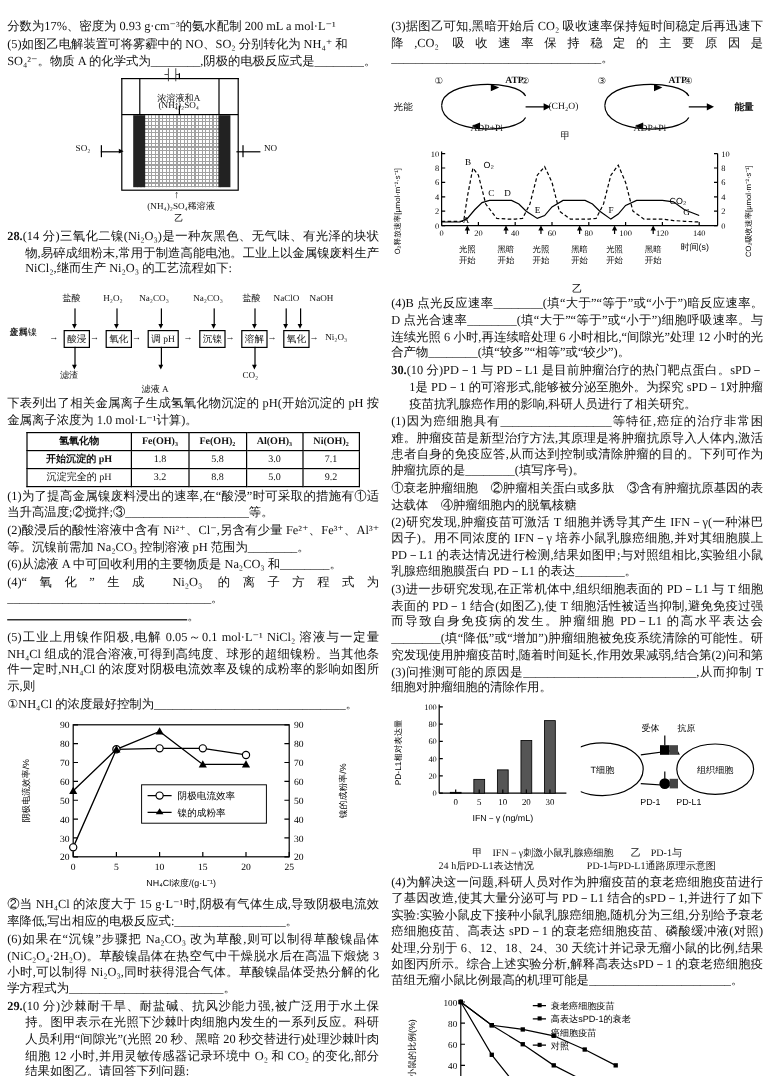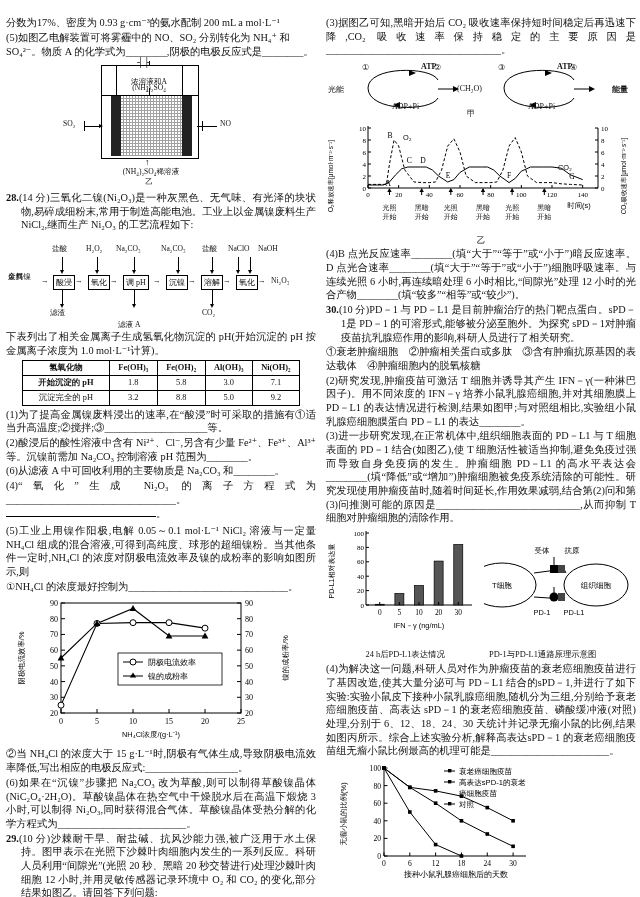--- a/index.html
+++ b/index.html
@@ -422,20 +422,21 @@
             <text x="218.33333333333334" y="84" class="tkc" text-anchor="middle" style="font-size:7px">黑暗</text>
             <text x="218.33333333333334" y="93" class="tkc" text-anchor="middle" style="font-size:7px">开始</text>
           </g>
       </svg>
       <div class="figcap">乙</div>
     </div>
 
     <p>(4)B 点光反应速率________(填“大于”“等于”或“小于”)暗反应速率。D 点光合速率________(填“大于”“等于”或“小于”)细胞呼吸速率。与连续光照 6 小时,再连续暗处理 6 小时相比,“间隙光”处理 12 小时的光合产物________(填“较多”“相等”或“较少”)。</p>
 
     <p class="hang"><span class="qnum">30.</span><span>(10 分)PD－1 与 PD－L1 是目前肿瘤治疗的热门靶点蛋白。sPD－1是 PD－1 的可溶形式,能够被分泌至胞外。为探究 sPD－1对肿瘤疫苗抗乳腺癌作用的影响,科研人员进行了相关研究。</span></p>
+    <p>(1)因为癌细胞具有__________________等特征,癌症的治疗非常困难。肿瘤疫苗是新型治疗方法,其原理是将肿瘤抗原导入人体内,激活患者自身的免疫应答,从而达到控制或清除肿瘤的目的。下列可作为肿瘤抗原的是________(填写序号)。</p>
     <p>①衰老肿瘤细胞　②肿瘤相关蛋白或多肽　③含有肿瘤抗原基因的表达载体　④肿瘤细胞内的脱氧核糖</p>
     <p>(2)研究发现,肿瘤疫苗可激活 T 细胞并诱导其产生 IFN－γ(一种淋巴因子)。用不同浓度的 IFN－γ 培养小鼠乳腺癌细胞,并对其细胞膜上 PD－L1 的表达情况进行检测,结果如图甲;与对照组相比,实验组小鼠乳腺癌细胞膜蛋白 PD－L1 的表达________。</p>
     <p>(3)进一步研究发现,在正常机体中,组织细胞表面的 PD－L1 与 T 细胞表面的 PD－1 结合(如图乙),使 T 细胞活性被适当抑制,避免免疫过强而导致自身免疫病的发生。肿瘤细胞 PD－L1 的高水平表达会________(填“降低”或“增加”)肿瘤细胞被免疫系统清除的可能性。研究发现使用肿瘤疫苗时,随着时间延长,作用效果减弱,结合第(2)问和第(3)问推测可能的原因是____________________________,从而抑制 T 细胞对肿瘤细胞的清除作用。</p>
 
     <div style="position:relative;height:122px;margin-top:2px;">
       <svg width="160" height="108" viewBox="0 0 160 108" style="position:absolute;left:0;top:0">
         <line x1="40" y1="4" x2="40" y2="78" class="ax"></line>
         <line x1="40" y1="78" x2="146" y2="78" class="ax"></line>
         <g id="pd-yticks">
             <line x1="40" y1="78" x2="43" y2="78" stroke="#000" stroke-width="1"></line>
@@ -488,20 +489,25 @@
         <line x1="70" y1="60" x2="70" y2="66" stroke="#000" stroke-width="1"></line>
         <text id="pdg-tcell" class="tkc" x="18" y="61" text-anchor="middle" style="font-size:7.6px">T细胞</text>
         <text id="pdg-tissue" class="tkc" x="112" y="61" text-anchor="middle" style="font-size:7.6px">组织细胞</text>
         <text id="pdg-rec" class="tkc" x="58" y="26" text-anchor="middle" style="font-size:7.4px">受体</text>
         <text id="pdg-ant" class="tkc" x="88" y="26" text-anchor="middle" style="font-size:7.4px">抗原</text>
         <text id="pdg-pd1" class="tkc" x="58" y="88" text-anchor="middle" style="font-size:7.4px">PD-1</text>
         <text id="pdg-pdl1" class="tkc" x="90" y="88" text-anchor="middle" style="font-size:7.4px">PD-L1</text>
       </svg>
     </div>
 
+    <p class="center" style="font-size:8.4px;margin:0">
+      <span>甲　IFN－γ刺激小鼠乳腺癌细胞</span>
+      <span style="display:inline-block;width:10px"></span>
+      <span>乙　PD-1与</span>
+    </p>
     <p class="center" style="font-size:8.4px;margin:0 0 2px 0">
       <span>24 h后PD-L1表达情况</span>
       <span style="display:inline-block;width:40px"></span>
       <span>PD-1与PD-L1通路原理示意图</span>
     </p>
 
     <p>(4)为解决这一问题,科研人员对作为肿瘤疫苗的衰老癌细胞疫苗进行了基因改造,使其大量分泌可与 PD－L1 结合的sPD－1,并进行了如下实验:实验小鼠皮下接种小鼠乳腺癌细胞,随机分为三组,分别给予衰老癌细胞疫苗、高表达 sPD－1 的衰老癌细胞疫苗、磷酸缓冲液(对照)处理,分别于 6、12、18、24、30 天统计并记录无瘤小鼠的比例,结果如图丙所示。综合上述实验分析,解释高表达sPD－1 的衰老癌细胞疫苗组无瘤小鼠比例最高的机理可能是_______________________。</p>
 
     <div class="chartwrap">
       <svg width="300" height="145" viewBox="0 0 300 145">

